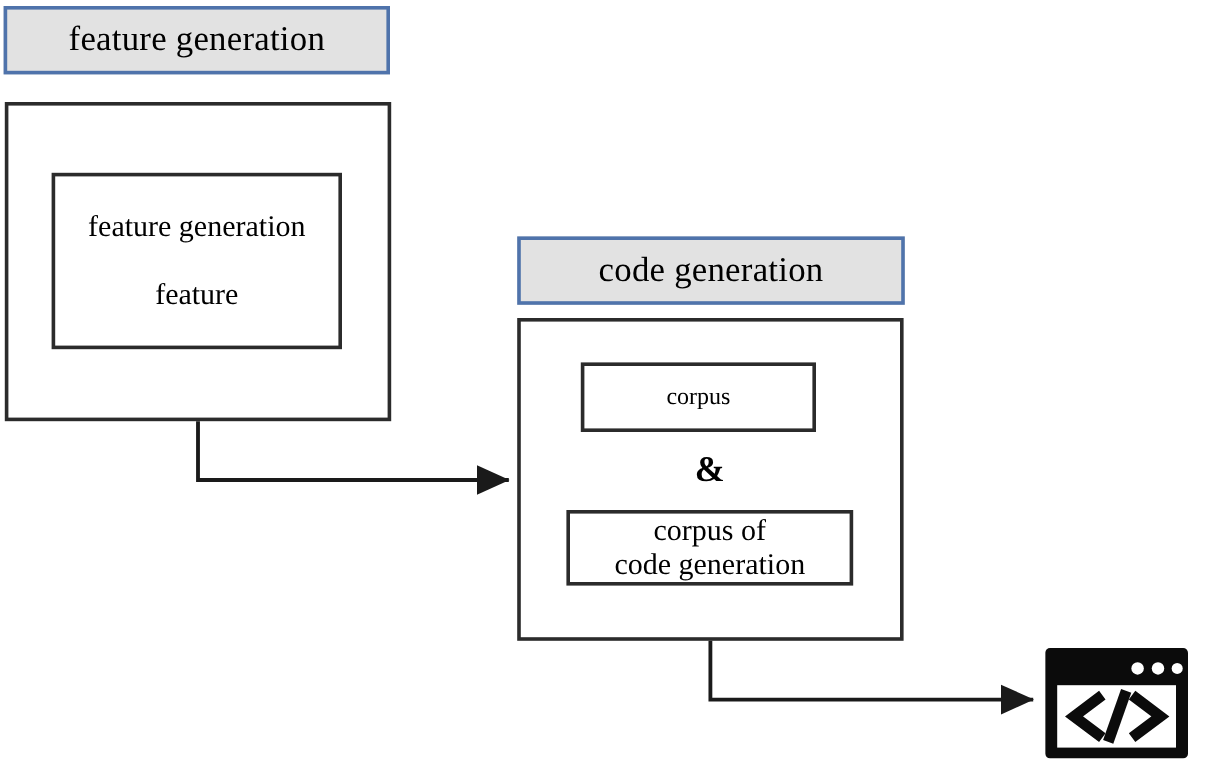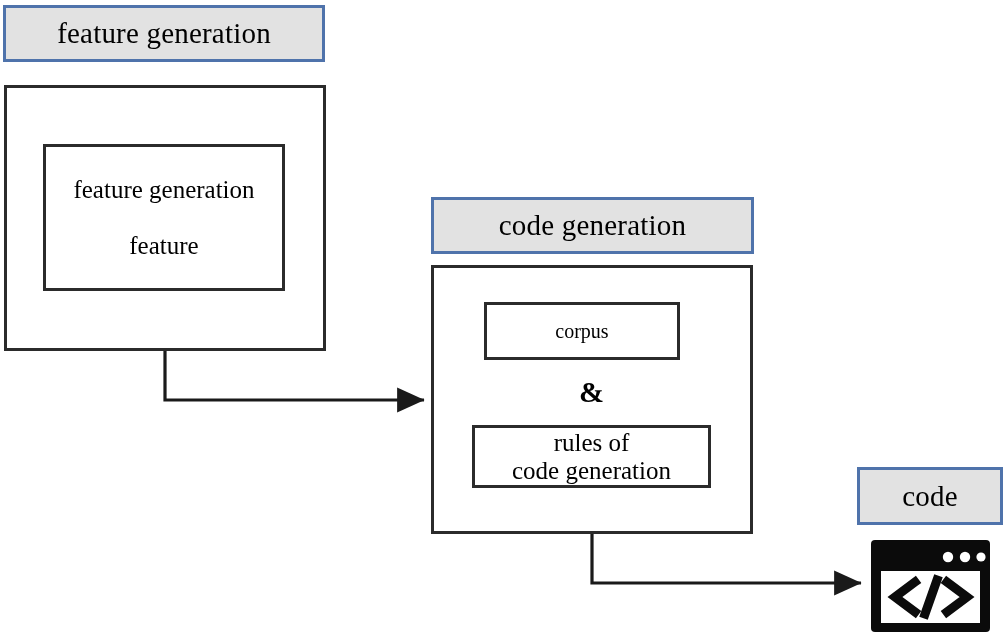--- a/index.html
+++ b/index.html
@@ -111,28 +111,25 @@
   <div class="inner-box" style="left:472px; top:302px; width:196px; height:58px; font-size:20px;margin-left:12px;">
     <span>corpus</span>
   </div>
 
   <div class="amp" style="left:472px; top:368px; width:239px; height:48px; font-size:30px;">
     <span>&amp;</span>
   </div>
 
   <div class="inner-box" style="left:472px; top:425px; width:239px; height:63px; font-size:25px;">
     <span>
-      <span>rules of</span><br>
+      <span>corpus of</span><br>
       <span>code generation</span>
     </span>
   </div>
 
-  <div class="title-chip" style="left:857px; top:467px; width:146px; height:58px; font-size:29px;">
-    <span>code</span>
-  </div>
 
   <div class="code-icon" style="left:871px; top:540px; width:119px; height:92px;">
     <svg width="119" height="92" viewBox="0 0 119 92">
       <rect x="0" y="0" width="119" height="92" rx="4" ry="4" fill="#0b0b0b"></rect>
       <circle cx="77" cy="17" r="5.2" fill="#ffffff"></circle>
       <circle cx="94" cy="17" r="5.2" fill="#ffffff"></circle>
       <circle cx="110" cy="17" r="4.6" fill="#ffffff"></circle>
       <rect x="10" y="31" width="99" height="52" fill="#ffffff"></rect>
       <g fill="none" stroke="#0b0b0b" stroke-width="9" stroke-linecap="square" stroke-linejoin="miter">
         <polyline points="44,42 24,57 44,72"></polyline>

